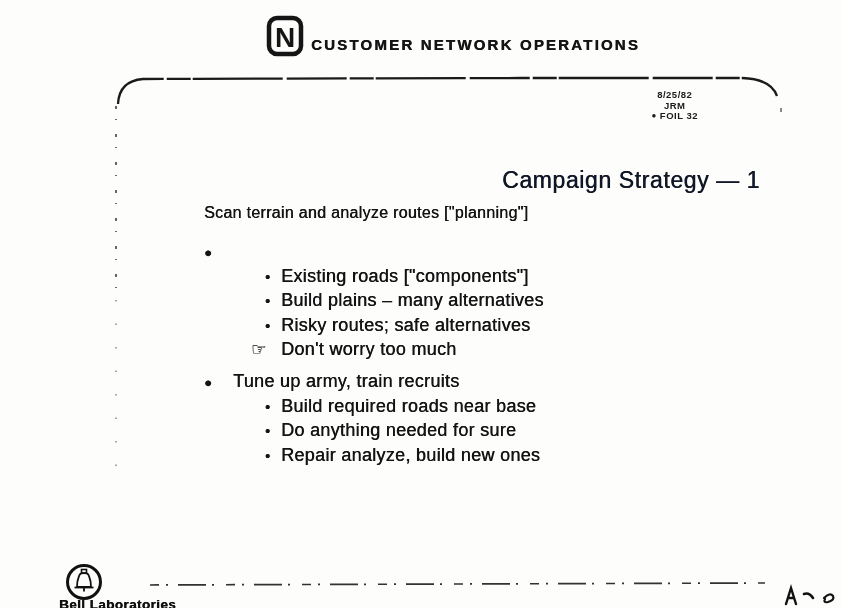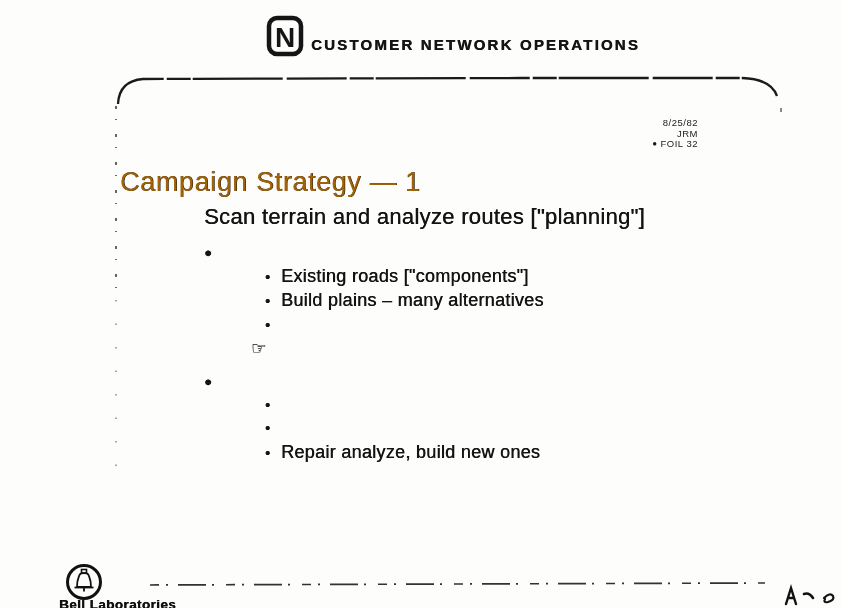--- a/index.html
+++ b/index.html
@@ -14,35 +14,34 @@
   .header-title{
     position:absolute;left:311px;top:36px;
     font-size:15px;font-weight:bold;letter-spacing:2.2px;
     color:#151515;text-shadow:0.5px 0 0 #151515;
     white-space:nowrap;
   }
   
   .frame-svg{position:absolute;left:0;top:0;width:841px;height:608px;pointer-events:none;}
   
   .meta{
-    position:absolute;right:143px;top:90px;text-align:right;
-    font-size:9.5px;font-weight:normal;line-height:10.5px;color:#1a1a1a;
+    position:absolute;right:143px;top:90px;text-align:center;
+    font-size:9.5px;font-weight:bold;line-height:10.5px;color:#1a1a1a;
     letter-spacing:0.5px;
-    margin-top:28px;
   }
   .meta .foil-line .dot{font-size:8px;vertical-align:1px;margin-right:3px;}
   
   .slide-title{
-    position:absolute;left:120px;top:167px;width:640px;text-align:left;
-    font-size:27px;letter-spacing:0.6px;color:#a16207;
+    position:absolute;left:120px;top:167px;width:640px;text-align:right;
+    font-size:23px;letter-spacing:0.6px;color:#0f172a;
     text-shadow:0.5px 0 0 #141414;white-space:nowrap;
   }
   .slide-subtitle{
     position:absolute;left:204px;top:204px;
-    font-size:22px;color:#141414;text-shadow:0.4px 0 0 #141414;
+    font-size:16px;color:#141414;text-shadow:0.4px 0 0 #141414;
     letter-spacing:0.3px;white-space:nowrap;
   }
   .bullet-group{position:absolute;left:204px;}
   .bullet-group.g1{top:241px;}
   .bullet-group.g2{top:370px;}
   .row{display:flex;align-items:baseline;line-height:23.5px;
        font-size:18px;color:#141414;text-shadow:0.4px 0 0 #141414;
        letter-spacing:0.3px;white-space:nowrap;}
   .row .mk-main{width:29px;font-size:13px;line-height:23.5px;}
   .row.sub{margin-left:61px;}
@@ -96,35 +95,40 @@
     <div class="row sub">
       <span class="mk">•</span>
       <span>Existing roads ["components"]</span>
     </div>
     <div class="row sub">
       <span class="mk">•</span>
       <span>Build plains – many alternatives</span>
     </div>
     <div class="row sub">
       <span class="mk">•</span>
+      <span>Risky routes; safe alternatives</span>
     </div>
     <div class="row hand">
       <span class="mk">☞</span>
+      <span>Don't worry too much</span>
     </div>
   </div>
 
   <div class="bullet-group g2">
     <div class="row">
       <span class="mk-main">●</span>
+      <span>Tune up army, train recruits</span>
     </div>
     <div class="row sub">
       <span class="mk">•</span>
+      <span>Build required roads near base</span>
     </div>
     <div class="row sub">
       <span class="mk">•</span>
+      <span>Do anything needed for sure</span>
     </div>
     <div class="row sub">
       <span class="mk">•</span>
       <span>Repair analyze, build new ones</span>
     </div>
   </div>
 
   <svg class="bell-logo" viewBox="0 0 40 40">
     <circle cx="20" cy="20" r="16.5" fill="none" stroke="#111" stroke-width="3"></circle>
     <rect x="17.5" y="7.5" width="5" height="3.5" fill="none" stroke="#111" stroke-width="1.6"></rect>

